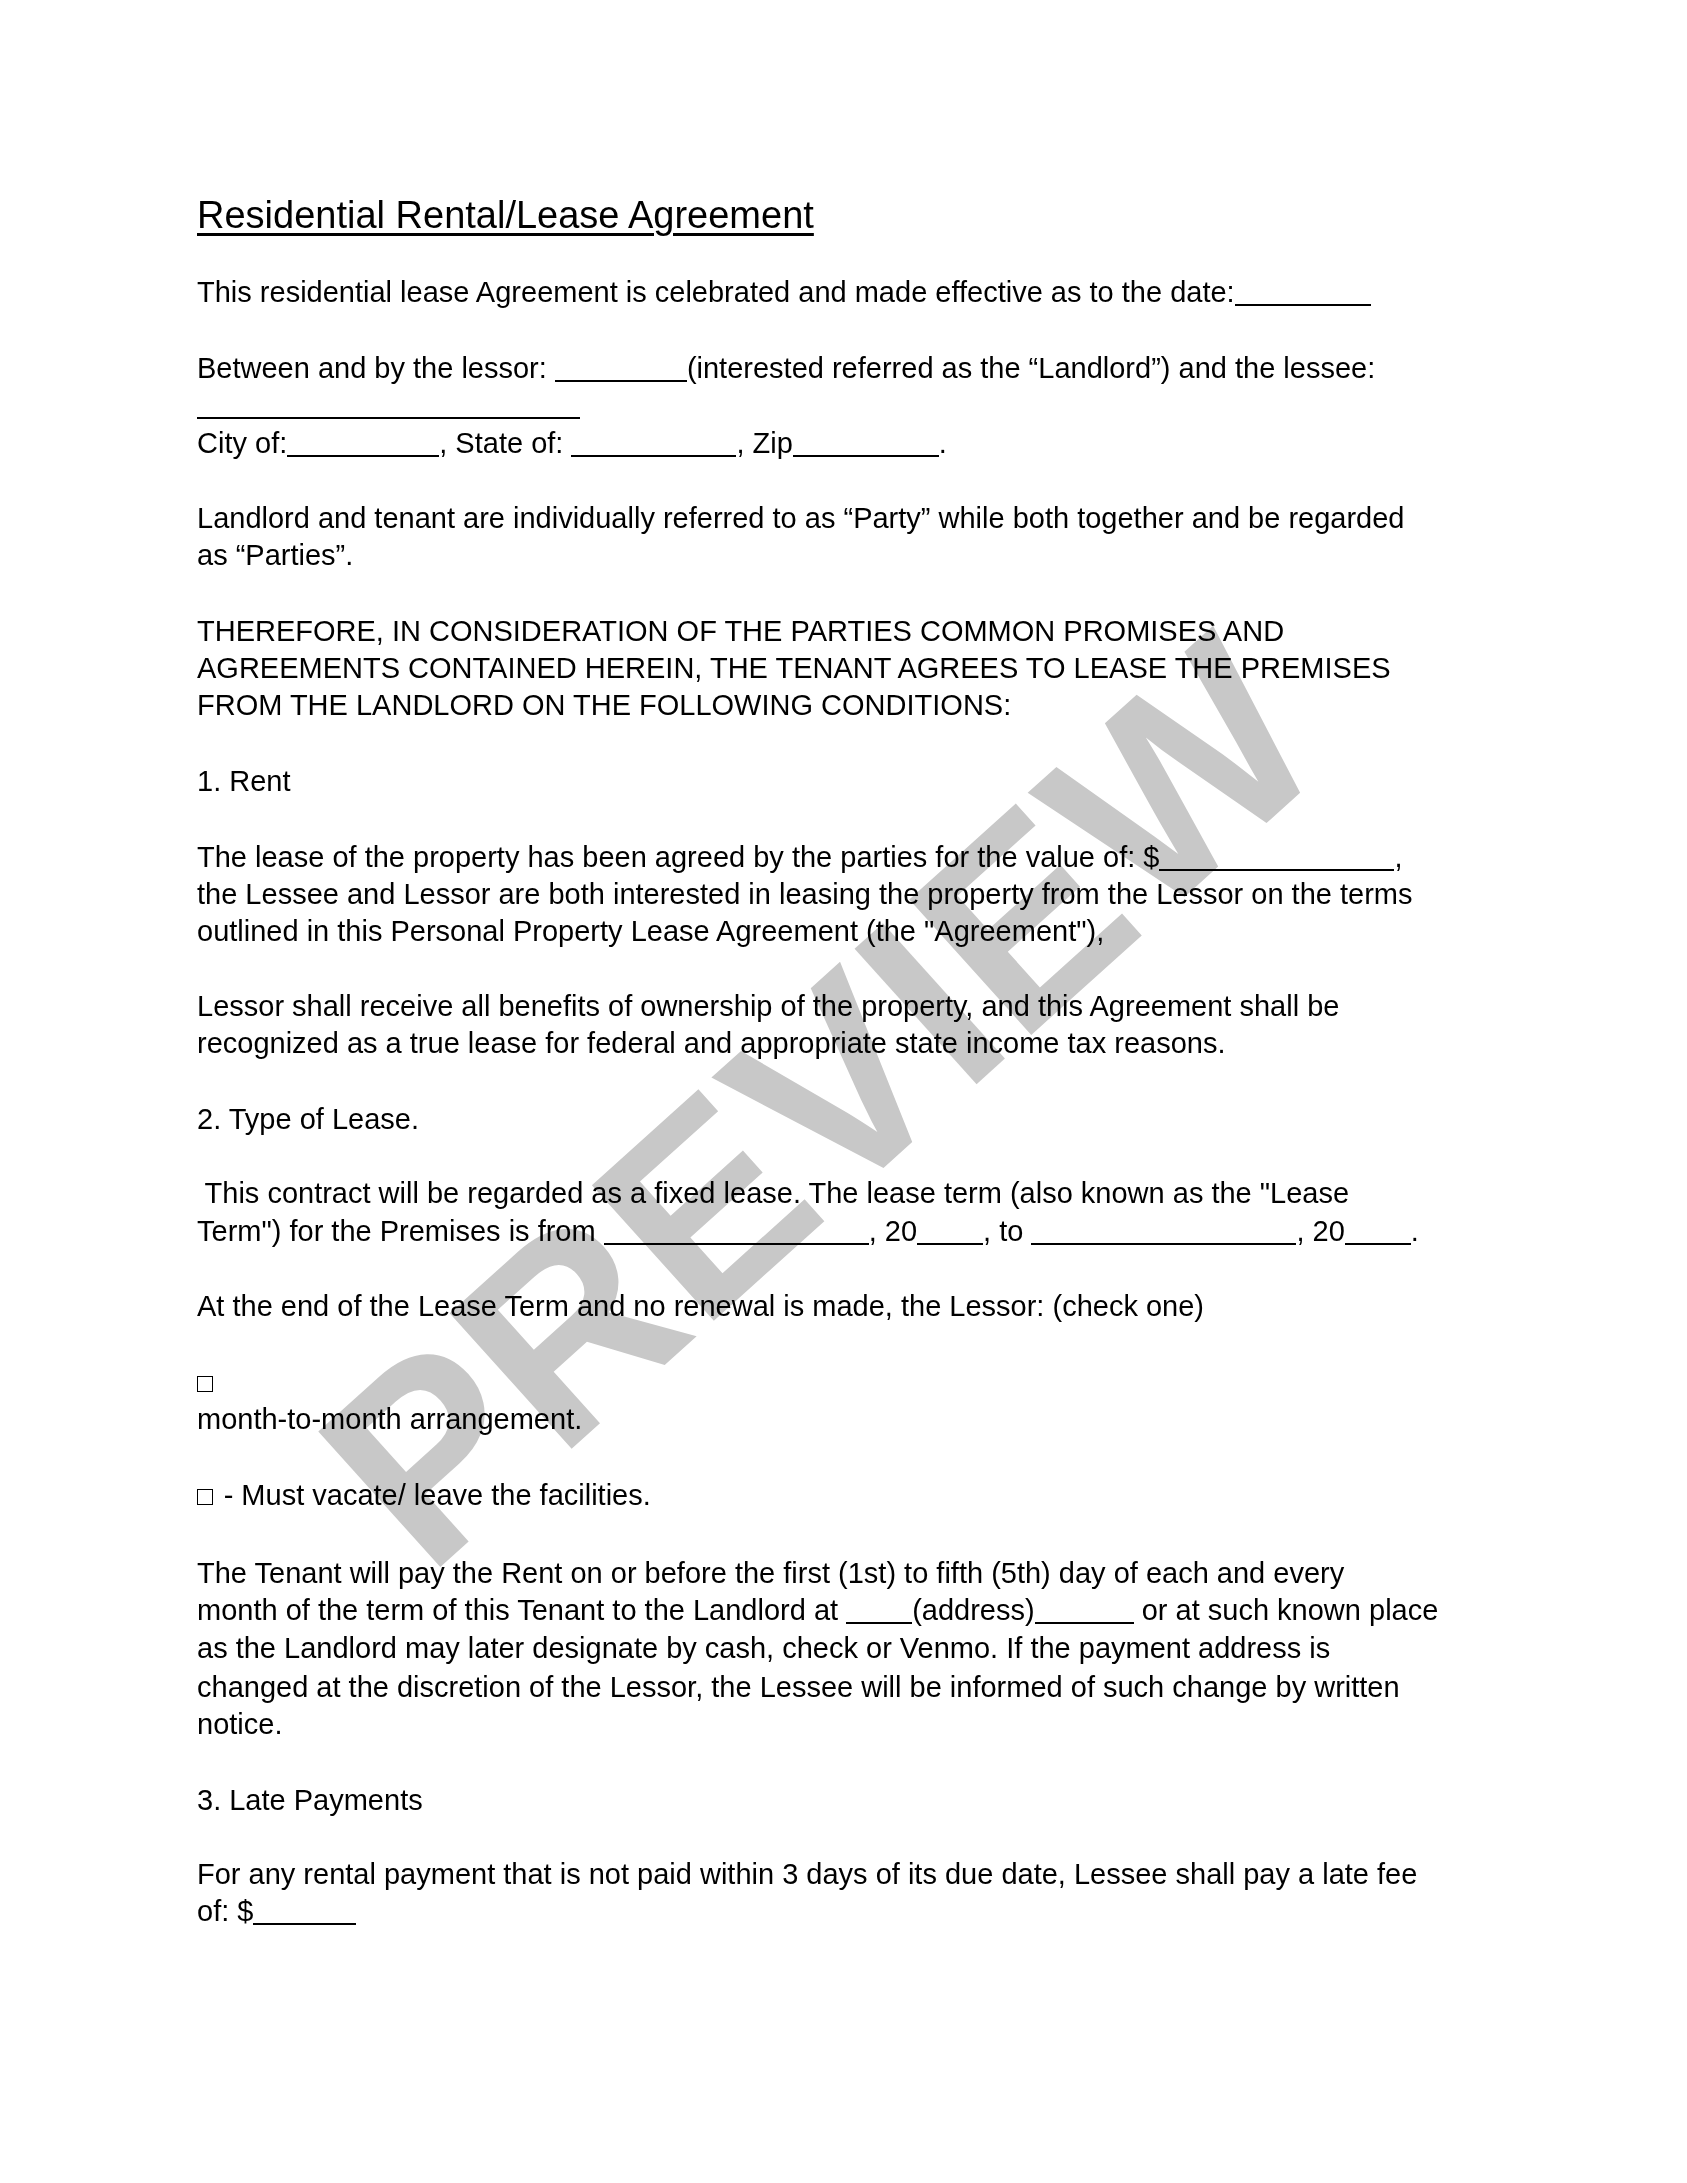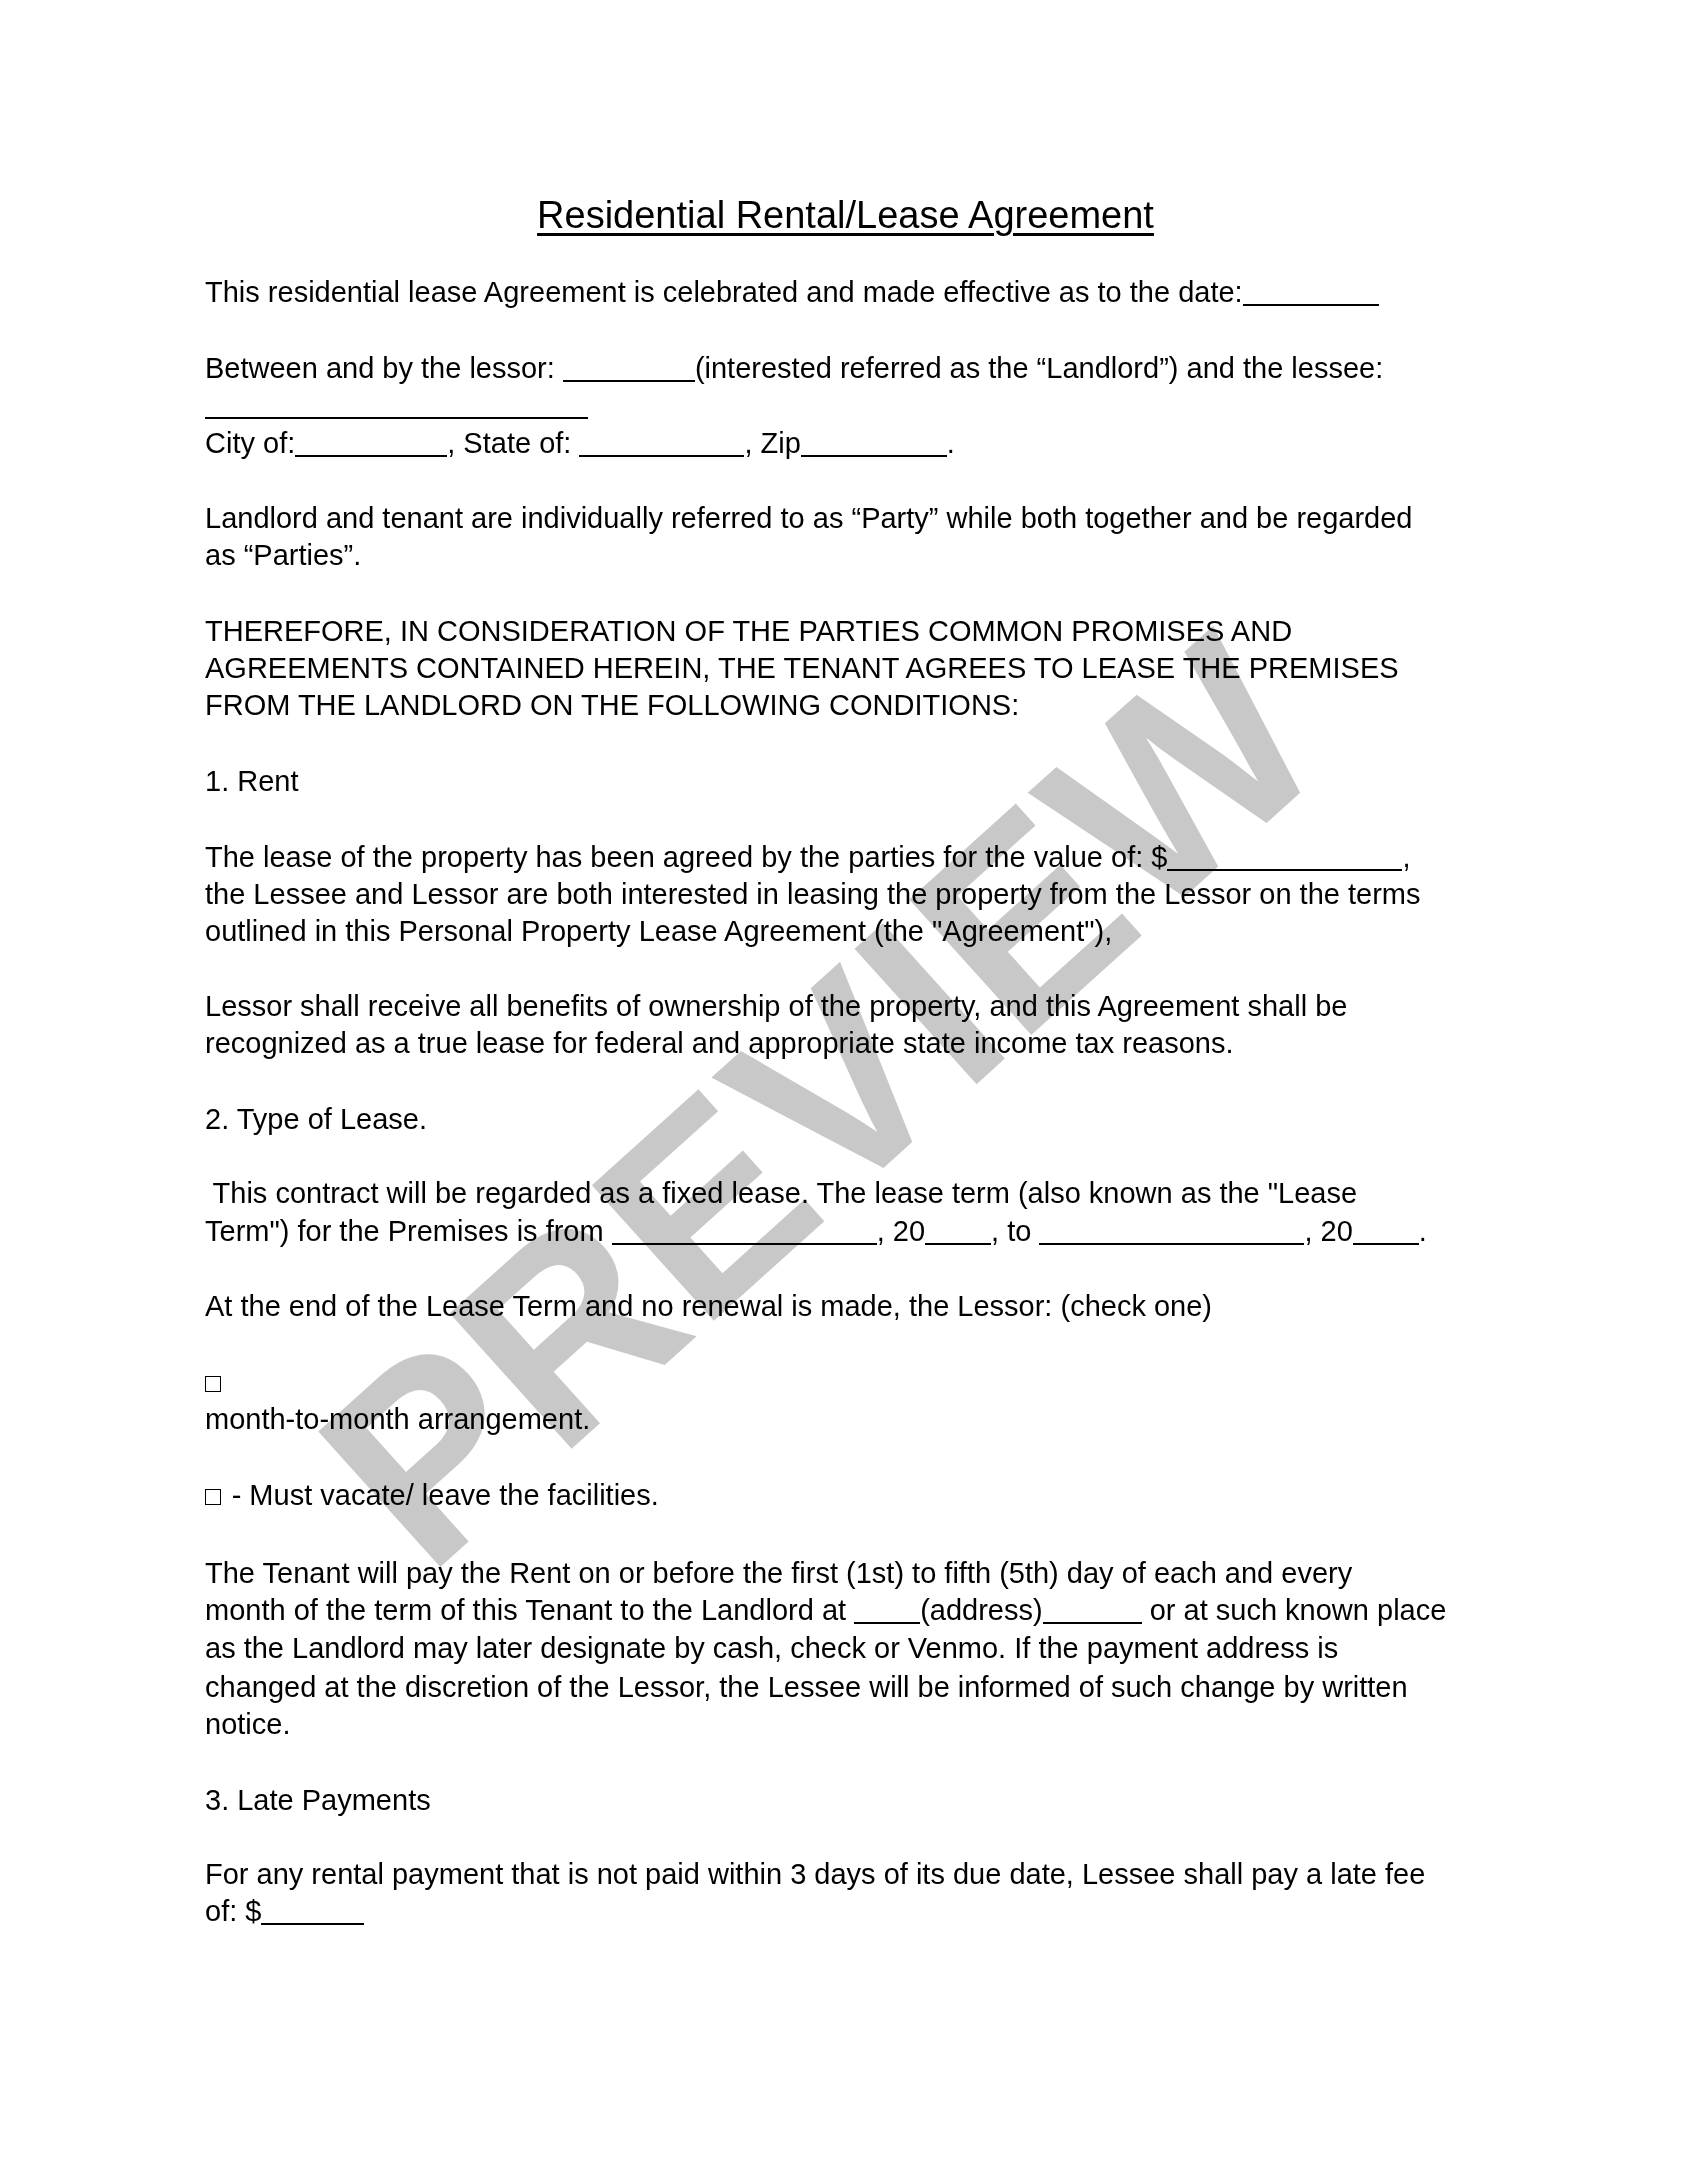--- a/index.html
+++ b/index.html
@@ -20,26 +20,26 @@
     user-select: none;
   }
   .content {
     position: absolute; left: 197px; top: 0; width: 1297px;
     font-family: "Liberation Sans", sans-serif;
     color: #000000;
     z-index: 1;
   }
   .title {
     position: absolute; left: 0; width: 1297px; top: 192px;
-    text-align: center; font-size: 38px; line-height: 46px;
+    text-align: left; font-size: 38px; line-height: 46px;
     margin: 0; font-weight: normal;
   }
   .title span { text-decoration: underline; text-decoration-thickness: 2.6px; text-underline-offset: 5.3px; }
   .line {
-    position: absolute; left: 8px; white-space: pre;
+    position: absolute; left: 0; white-space: pre;
     font-size: 29px; line-height: 37px; height: 37px;
   }
   .blank { display: inline-block; border-bottom: 2.6px solid #000; height: 26.5px; vertical-align: baseline; margin-bottom: -4px; }
   .checkbox {
     display: inline-block; width: 16px; height: 16px; border: 1.7px solid #000;
     vertical-align: baseline; margin-right: 2.6px; box-sizing: border-box; background: transparent;
   }
 </style>
 </head>
 <body>

